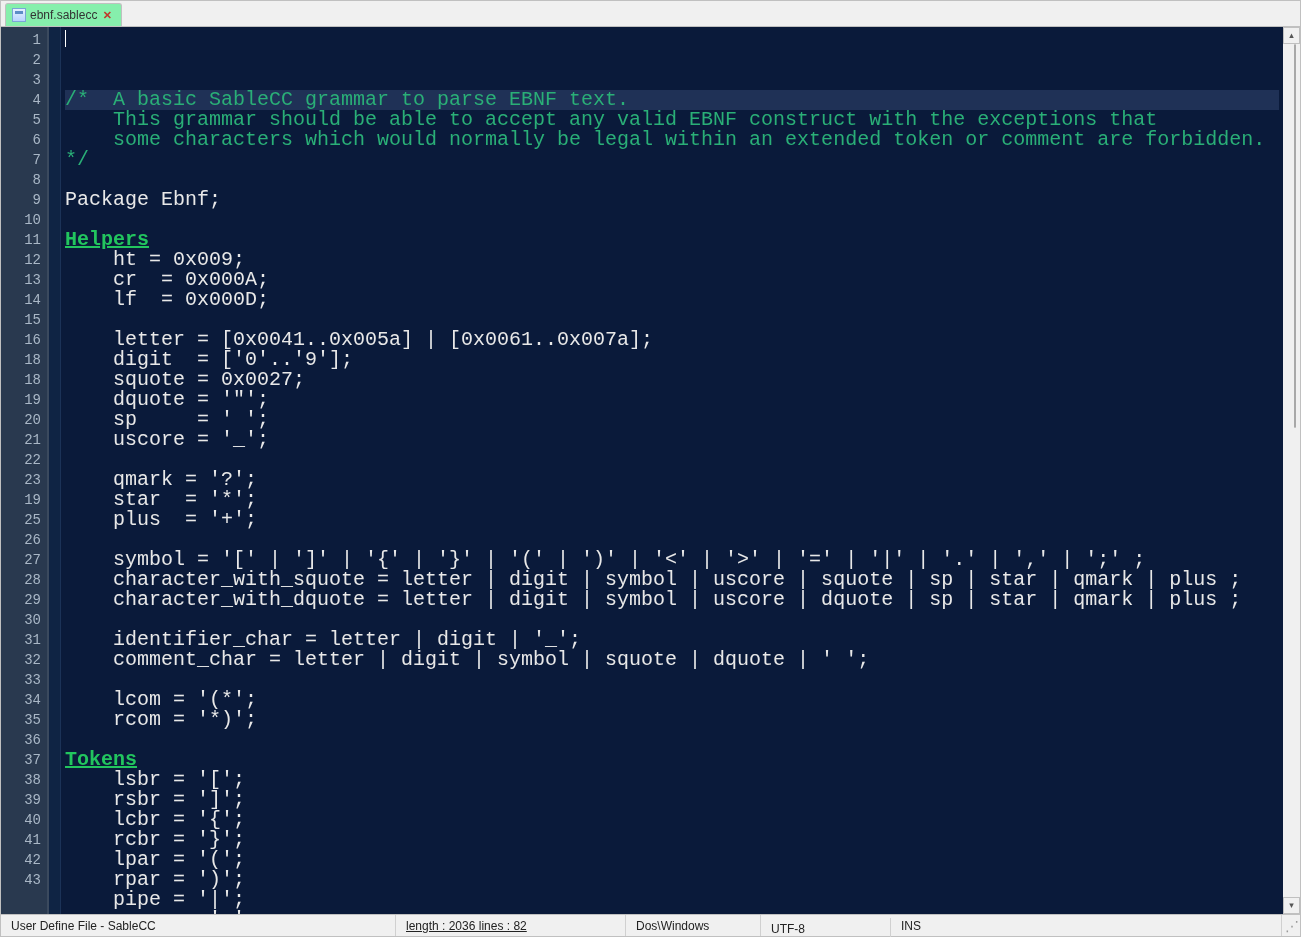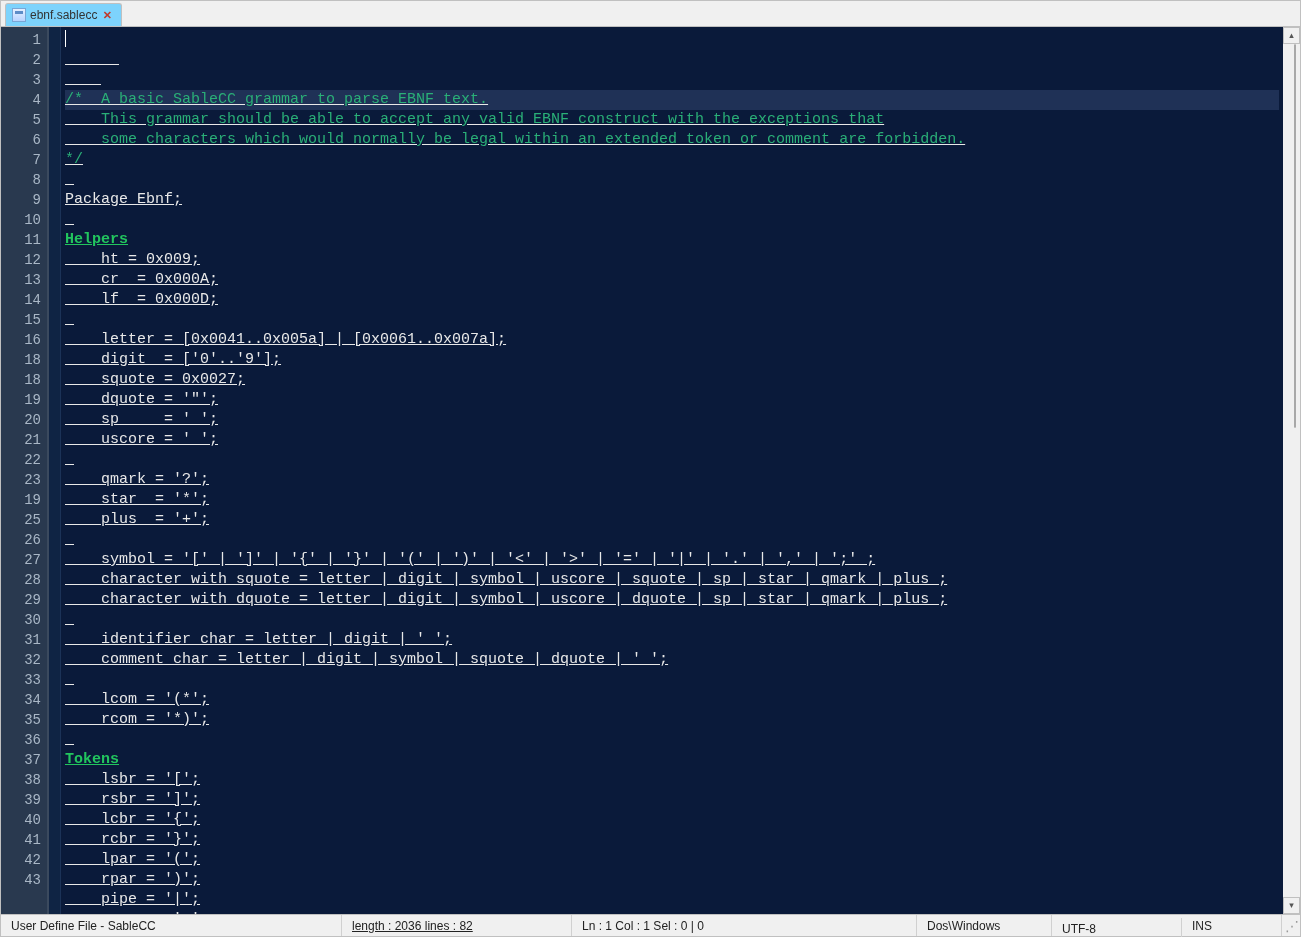--- a/index.html
+++ b/index.html
@@ -1,30 +1,30 @@
 <!DOCTYPE html>
 <html><head>
 <meta charset="utf-8">
 <style>
   * { margin: 0; padding: 0; box-sizing: border-box; }
   html, body { width: 100%; height: 100%; overflow: hidden; font-family: "Segoe UI", Tahoma, sans-serif; font-size: 12px; background: #f0f0f0; }
   .app { display: flex; flex-direction: column; width: 1301px; height: 937px; border: 1px solid #c0c0c0; background: #f0f0f0; }
 
   
   .tabbar { height: 26px; background: #f0f0f0; display: flex; align-items: flex-end; padding-left: 4px; border-bottom: 1px solid #c0c0c0; }
-  .tab { display: flex; align-items: center; gap: 4px; padding: 4px 8px 4px 6px; background: #7dd3fc; border: 1px solid #c0c0c0; border-bottom: none; border-radius: 3px 3px 0 0; font-size: 12px; color: #333; }
+  .tab { display: flex; align-items: center; gap: 4px; padding: 4px 8px 4px 6px; background: #86efac; border: 1px solid #c0c0c0; border-bottom: none; border-radius: 3px 3px 0 0; font-size: 12px; color: #333; }
   .tab-icon { width: 14px; height: 14px; background: linear-gradient(180deg,#e6f0ff,#b8d4ff); border: 1px solid #7aa7d6; display:inline-block; position:relative;}
   .tab-icon::after{content:"";position:absolute;top:2px;left:2px;right:2px;height:3px;background:#5c8cc7;}
   .tab-close { width: 12px; height: 12px; color: #c0392b; font-weight: bold; font-size: 11px; line-height: 12px; text-align: center; cursor: pointer; }
 
   
   .editor-wrap { flex: 1; display: flex; background: #0a1a3a; position: relative; overflow:hidden;}
   .gutter { width: 48px; background: #29394f; color: #a9b7c6; text-align: right; padding: 3px 6px 3px 0; font-family: Consolas, "Courier New", monospace; font-size: 14px; line-height: 20px; user-select: none; border-right: 2px solid #3b4a5e;}
   .foldcol { width: 12px; background:#0f2444; border-right:1px solid #1b3257;}
-  .code { flex: 1; background: #0a1a3a; color: #e8e8e8; font-family: Consolas, "Courier New", monospace; font-size: 15px; line-height: 20px; padding: 3px 4px; white-space: pre; position: relative; overflow:hidden;text-decoration:underline;}
+  .code { flex: 1; background: #0a1a3a; color: #e8e8e8; font-family: Consolas, "Courier New", monospace; font-size: 20px; line-height: 20px; padding: 3px 4px; white-space: pre; position: relative; overflow:hidden;}
   .line { height: 20px; }
   .line.current { background: rgba(50,70,110,0.55); }
   .caret { position: absolute; top: 3px; left: 4px; width: 1px; height: 17px; background: #fff; animation: blink 1s step-end infinite;}
   @keyframes blink { 50% { opacity: 0; } }
 
   .scrollbar-v { width: 17px; background: #f0f0f0; display:flex; flex-direction:column; align-items:center;}
   .sb-btn { width:17px; height:17px; background:#f0f0f0; border:1px solid #c0c0c0; font-size:9px; line-height:15px; text-align:center; color:#555; cursor:pointer;}
   .sb-track { flex:1; background:#f0f0f0; position:relative;}
   .sb-thumb { position:absolute; left:2px; right:2px; top:0; height:45%; background:#cdcdcd; border:1px solid #a8a8a8; border-radius:2px;}
 
@@ -105,22 +105,21 @@
     <div class="scrollbar-v">
       <div class="sb-btn">▴</div>
       <div class="sb-track">
         <div class="sb-thumb"></div>
       </div>
       <div class="sb-btn">▾</div>
     </div>
   </div>
 
   <div class="statusbar">
-    <div class="sb-cell" style="width:341px;">User Define File - SableCC</div>
+    <div class="sb-cell" style="width:395px;">User Define File - SableCC</div>
     <div class="sb-cell" style="width:230px;text-decoration:underline;">length : 2036    lines : 82</div>
-    <div class="sb-cell" style="width:345px;">Ln : 1    Col : 1    Sel : 0 | 0</div>
     <div class="sb-cell" style="width:135px;">Dos\Windows</div>
     <div class="sb-cell" style="width:130px;margin-top:6px;">UTF-8</div>
     <div class="sb-cell sb-grow">INS</div>
     <div class="sb-grip">⋰</div>
   </div>
 
 </div>
 
 </body></html>

